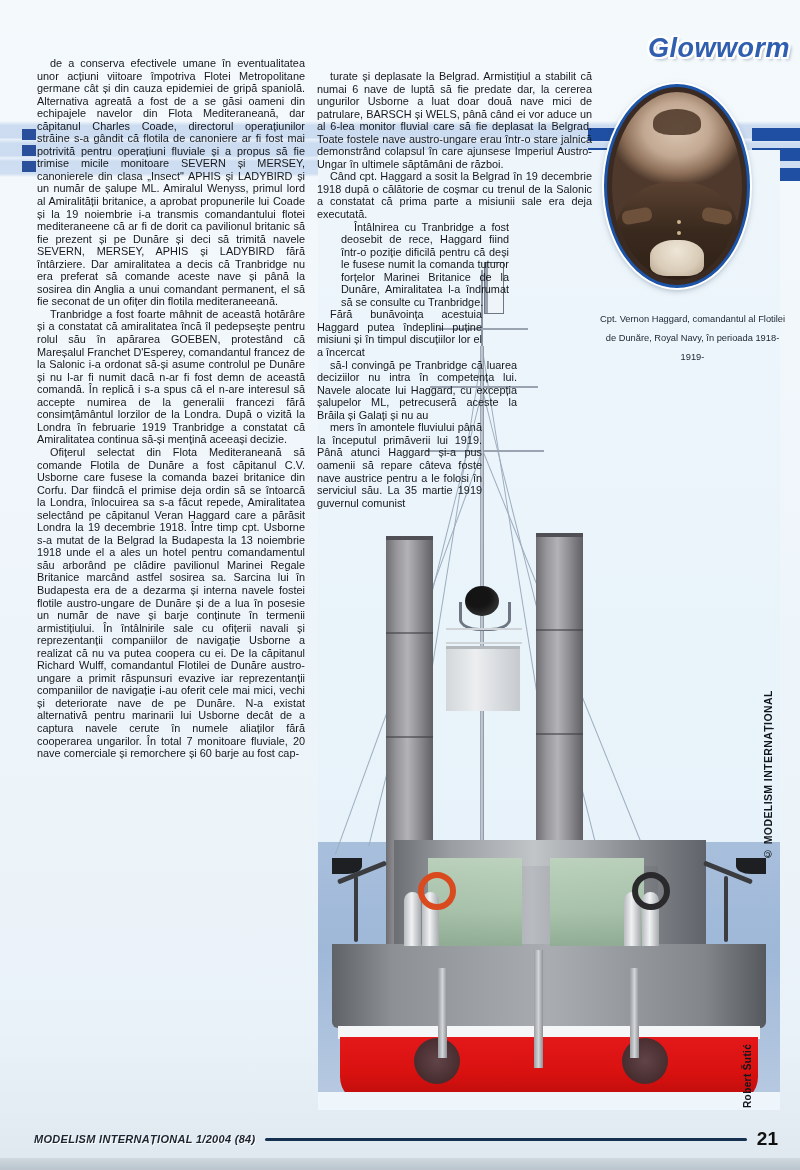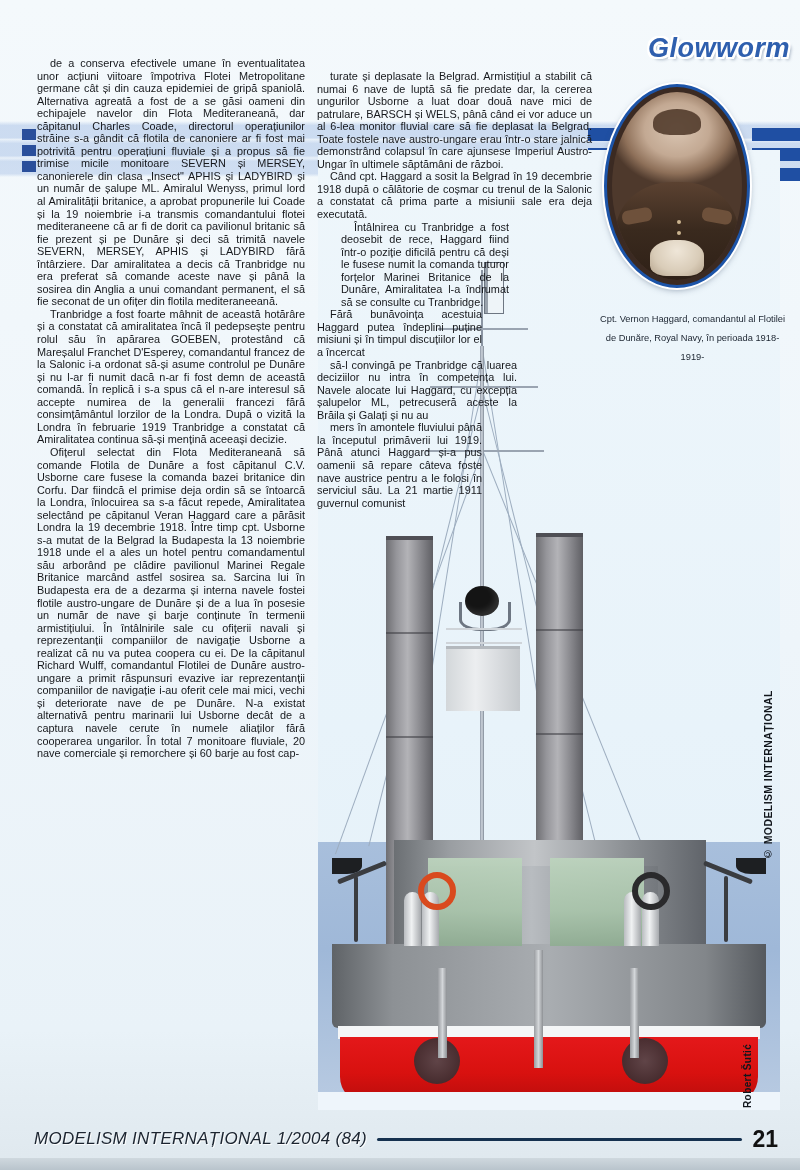--- a/index.html
+++ b/index.html
@@ -198,26 +198,26 @@
   .prop{position:absolute;width:46px;height:46px;border-radius:50%;
     background:radial-gradient(circle,#4a4d51 0%,#2e3134 70%,#24272a 100%);opacity:.85;}
   .anchor-sh{position:absolute;background:#1d1f22;}
   .railing{position:absolute;border-top:2px solid #cfd4d9;border-bottom:2px solid #cfd4d9;height:12px;}
   
   .footer{
     position:absolute;left:34px;top:1128px;right:22px;height:22px;z-index:40;
     display:flex;align-items:center;gap:10px;
   }
   .foot-title{
-    font-size:17px;font-weight:normal;font-style:italic;color:#1b2430;
+    font-size:11px;font-weight:bold;font-style:italic;color:#1b2430;
     letter-spacing:.3px;white-space:nowrap;
     text-shadow:1px 1px 0 rgba(255,255,255,.9);
   }
   .foot-rule{flex:1;height:3px;background:#15314f;border-radius:2px;}
-  .foot-page{font-size:23px;font-weight:bold;color:#111;text-align:right;}
+  .foot-page{font-size:19px;font-weight:bold;color:#111;text-align:right;}
   .edge-bottom{position:absolute;left:0;right:0;top:1158px;height:12px;
     background:linear-gradient(180deg,#cfd8de,#b9c4cc);z-index:50;}
 </style>
 </head>
 <body>
 
 <div id="page">
 
   <div id="ship">
     <div class="sky"></div>
@@ -329,21 +329,21 @@
     <p>Tranbridge a fost foarte mâhnit de această hotărâre și a constatat că amiralitatea încă îl pedepsește pentru rolul său în apărarea GOEBEN, protestând că Mareșalul Franchet D'Esperey, comandantul francez de la Salonic i-a ordonat să-și asume controlul pe Dunăre și nu l-ar fi numit dacă n-ar fi fost demn de această comandă. În replică i s-a spus că el n-are interesul să accepte numirea de la generalii francezi fără consimțământul lorzilor de la Londra. După o vizită la Londra în februarie 1919 Tranbridge a constatat că Amiralitatea continua să-și mențină aceeași decizie.</p>
     <p>Ofițerul selectat din Flota Mediteraneană să comande Flotila de Dunăre a fost căpitanul C.V. Usborne care fusese la comanda bazei britanice din Corfu. Dar fiindcă el primise deja ordin să se întoarcă la Londra, înlocuirea sa s-a făcut repede, Amiralitatea selectând pe căpitanul Veran Haggard care a părăsit Londra la 19 decembrie 1918. Între timp cpt. Usborne s-a mutat de la Belgrad la Budapesta la 13 noiembrie 1918 unde el a ales un hotel pentru comandamentul său arborând pe clădire pavilionul Marinei Regale Britanice marcând astfel sosirea sa. Sarcina lui în Budapesta era de a dezarma și interna navele fostei flotile austro-ungare de Dunăre și de a lua în posesie un număr de nave și barje conținute în termenii armistițiului. În întâlnirile sale cu ofițerii navali și reprezentanții companiilor de navigație Usborne a realizat că nu va putea coopera cu ei. De la căpitanul Richard Wulff, comandantul Flotilei de Dunăre austro-ungare a primit răspunsuri evazive iar reprezentanții companiilor de navigație i-au oferit cele mai mici, vechi și deteriorate nave de pe Dunăre. N-a existat alternativă pentru marinarii lui Usborne decât de a captura navele cerute în numele aliaților fără cooperarea ungarilor. În total 7 monitoare fluviale, 20 nave comerciale și remorchere și 60 barje au fost cap-</p>
   </div>
 
   <div class="col" id="col2">
     <p>turate și deplasate la Belgrad. Armistițiul a stabilit că numai 6 nave de luptă să fie predate dar, la cererea ungurilor Usborne a luat doar două nave mici de patrulare, BARSCH și WELS, până când ei vor aduce un al 6-lea monitor fluvial care să fie deplasat la Belgrad. Toate fostele nave austro-ungare erau într-o stare jalnică demonstrând colapsul în care ajunsese Imperiul Austro-Ungar în ultimele săptămâni de război.</p>
     <p>Când cpt. Haggard a sosit la Belgrad în 19 decembrie 1918 după o călătorie de coșmar cu trenul de la Salonic a constatat că prima parte a misiunii sale era deja executată.</p>
     <p class="narrow">Întâlnirea cu Tranbridge a fost deosebit de rece, Haggard fiind într-o poziție dificilă pentru că deși le fusese numit la comanda tuturor forțelor Marinei Britanice de la Dunăre, Amiralitatea l-a îndrumat să se consulte cu Tranbridge.</p>
     <p class="narrow3">Fără bunăvoința acestuia Haggard putea îndeplini puține misiuni și în timpul discuțiilor lor el a încercat</p>
     <p class="narrow2">să-l convingă pe Tranbridge că luarea deciziilor nu intra în competența lui. Navele alocate lui Haggard, cu excepția șalupelor ML, petrecuseră aceste la Brăila și Galați și nu au</p>
-    <p class="narrow3">mers în amontele fluviului până la începutul primăverii lui 1919. Până atunci Haggard și-a pus oamenii să repare câteva foste nave austrice pentru a le folosi în serviciul său. La 21 martie 1911 guvernul comunist</p>
+    <p class="narrow3">mers în amontele fluviului până la începutul primăverii lui 1919. Până atunci Haggard și-a pus oamenii să repare câteva foste nave austrice pentru a le folosi în serviciul său. La 35 martie 1919 guvernul comunist</p>
   </div>
 
   <div class="footer">
     <span class="foot-title">MODELISM INTERNAȚIONAL 1/2004 (84)</span>
     <span class="foot-rule"></span>
     <span class="foot-page">21</span>
   </div>
   <div class="edge-bottom"></div>
 
 </div>

